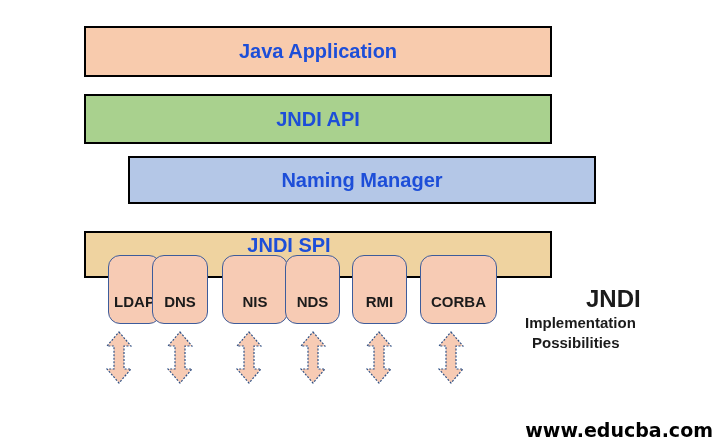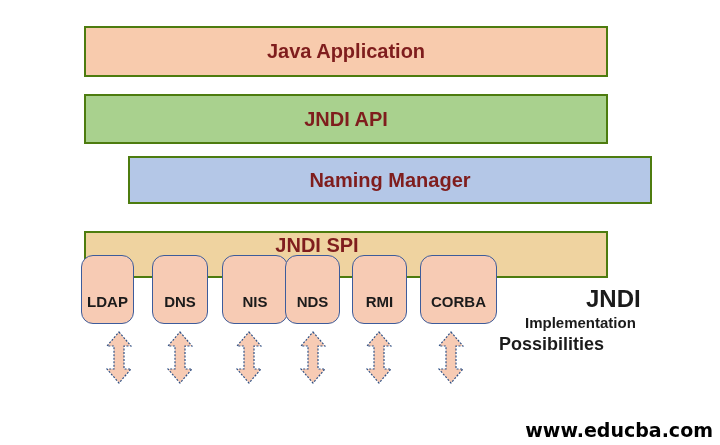--- a/index.html
+++ b/index.html
@@ -6,25 +6,25 @@
   .canvas{
     position:relative;
     width:720px;height:445px;
     background:#ffffff;
     font-family:"Liberation Sans",sans-serif;
     overflow:hidden;
   }
   
   .layer{
     position:absolute;
-    left:84px;width:524px;
-    border:2px solid #4d7c0f;
+    left:84px;width:468px;
+    border:2px solid #000000;
     box-sizing:border-box;
     display:flex;align-items:center;justify-content:center;
-    font-weight:bold;font-size:20px;color:#7f1d1d;
+    font-weight:bold;font-size:20px;color:#1d4ed8;
   }
   .layer-java{top:26px;height:51px;background:#F8CBAD;}
   .layer-api{top:94px;height:50px;background:#A9D18E;}
   .layer-naming{top:156px;height:48px;background:#B4C7E7;margin-left:44px;}
   .layer-spi{
     top:231px;height:47px;background:#EFD3A0;
     align-items:flex-start;
     z-index:1;
   }
   .layer-spi .spi-label{
@@ -37,21 +37,21 @@
     top:255px;height:69px;
     background:#F7CBB4;
     border:1.5px solid #3D5C9B;
     border-radius:12px;
     box-sizing:border-box;
     display:flex;align-items:center;justify-content:center;
     padding-top:24px;
     font-weight:bold;font-size:15px;color:#1b1b1b;
     z-index:2;
   }
-  .p-ldap{left:81px;width:53px;}
+  .p-ldap{left:108px;width:53px;}
   .p-dns{left:152px;width:56px;text-align:center;}
   .p-nis{left:222px;width:66px;}
   .p-nds{left:285px;width:55px;}
   .p-rmi{left:352px;width:55px;}
   .p-corba{left:420px;width:77px;}
   
   .arrow{
     position:absolute;top:331px;width:26px;height:53px;
   }
   .a1{left:106px;} .a2{left:167px;} .a3{left:236px;}
@@ -59,22 +59,22 @@
   
   .side-heading{
     position:absolute;left:586px;top:285px;
     font-weight:bold;font-size:24px;color:#1b1b1b;
   }
   .side-line1{
     position:absolute;left:525px;top:314px;
     font-weight:bold;font-size:15px;color:#1b1b1b;
   }
   .side-line2{
-    position:absolute;left:499px;top:334px;
-    font-weight:bold;font-size:18px;color:#1b1b1b;
+    position:absolute;left:532px;top:334px;
+    font-weight:bold;font-size:15px;color:#1b1b1b;
   }
   
   .watermark{
     position:absolute;right:7px;top:419px;
     font-family:"DejaVu Sans",sans-serif;
     font-weight:bold;font-size:19px;color:#000000;
   }
 </style>
 </head>
 <body>

